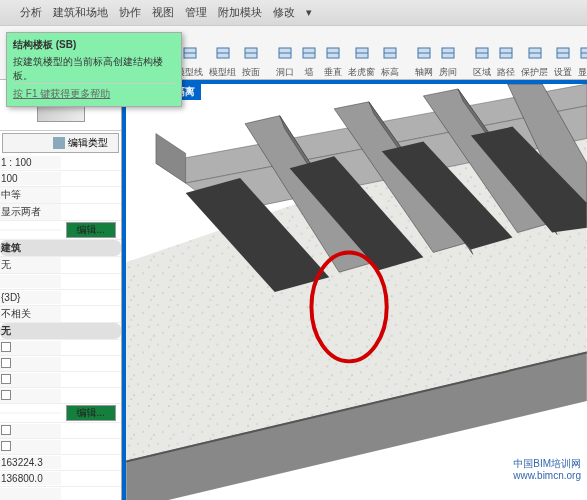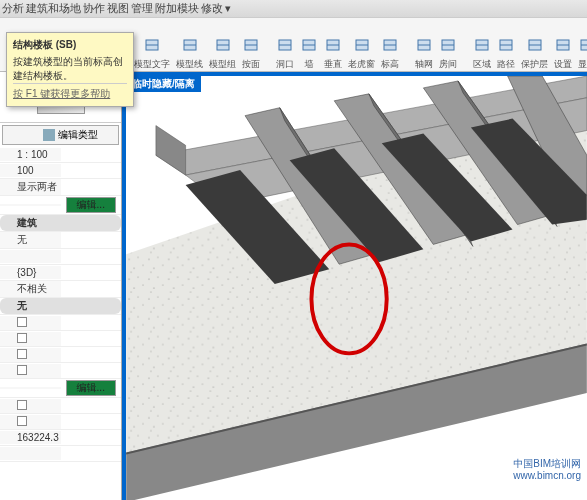--- a/index.html
+++ b/index.html
@@ -1,42 +1,42 @@
 <!DOCTYPE html>
 <html><head>
 <meta charset="utf-8">
 <style>
 * { margin: 0; padding: 0; box-sizing: border-box; font-family: "Microsoft YaHei", Arial, sans-serif; }
 body { width: 587px; height: 500px; background: #f0f0f0; overflow: hidden; font-size: 11px; position: relative; }
 
-.menubar { height: 18px; background: linear-gradient(#e8e8e8,#d8d8d8); display: flex; align-items: center; padding: 0 2px; gap: 2px; color: #444; font-size: 11px; border-bottom: 1px solid #ccc; }
+.menubar { height: 26px; background: linear-gradient(#e8e8e8,#d8d8d8); display: flex; align-items: center; padding: 0 20px; gap: 11px; color: #444; font-size: 11px; border-bottom: 1px solid #ccc; }
 .menubar span { cursor: default; }
 
 .ribbon { height: 54px; background: #f5f5f5; border-bottom: 1px solid #bbb; display: flex; align-items: flex-end; padding: 2px 4px 0 4px; gap: 6px; overflow: hidden; position: relative; }
 .rb-group { display: flex; flex-direction: column; align-items: center; gap: 4px; font-size: 9px; color: #555; }
 .rb-icon { width: 18px; height: 18px; display: flex; align-items: center; justify-content: center; }
 .rb-icon svg { width: 16px; height: 16px; }
 .rb-label { font-size: 9px; white-space: nowrap; }
 .rb-sep { width: 1px; height: 40px; background: #ccc; margin: 0 2px; }
 
-.tooltip { position: absolute; top: 32px; left: 6px; width: 128px; background: #fef9c3; border: 1px solid #aaa; box-shadow: 2px 2px 5px rgba(0,0,0,.3); padding: 5px 6px; font-size: 10px; color: #333; z-index: 10; }
+.tooltip { position: absolute; top: 32px; left: 6px; width: 176px; background: #86efac; border: 1px solid #aaa; box-shadow: 2px 2px 5px rgba(0,0,0,.3); padding: 5px 6px; font-size: 10px; color: #333; z-index: 10; }
 .tooltip .tt-title { font-weight: bold; margin-bottom: 3px; }
 .tooltip .tt-body { }
 .tooltip .tt-help { border-top: 1px solid #ccc; padding-top: 3px; color: #666; text-decoration: underline; }
 
 .main { display: flex; height: calc(500px - 18px - 54px); }
 
 .proppanel { width: 122px; background: #fff; border-right: 1px solid #aaa; display: flex; flex-direction: column; font-size: 10px; overflow: hidden; }
 .pp-header { padding: 6px 4px; border-bottom: 1px solid #ccc; }
 .pp-thumb { width: 48px; height: 36px; margin: 0 auto 2px; background: linear-gradient(135deg,#bbb,#eee); border: 1px solid #999; }
-.pp-editbtn { display: flex; align-items: center; justify-content: flex-end; padding: 2px 20px; border: 1px solid #aaa; margin: 2px 2px; background: #f4f4f4; font-size: 10px; gap: 3px; }
+.pp-editbtn { display: flex; align-items: center; justify-content: flex-end; padding: 2px 10px; border: 1px solid #aaa; margin: 2px 2px; background: #f4f4f4; font-size: 10px; gap: 3px; }
 .edit-icon { width: 12px; height: 12px; background: #8ab; display: inline-block; }
 .pp-grid { flex: 1; overflow-y: auto; }
 .pp-row { display: flex; border-bottom: 1px solid #eee; min-height: 16px; align-items: center; }
-.pp-row .k { width: 50%; padding: 1px 17px; color: #333; background: #f7f7f7; overflow: hidden; white-space: nowrap; }
+.pp-row .k { width: 50%; padding: 1px 1px; color: #333; background: #f7f7f7; overflow: hidden; white-space: nowrap; }
 .pp-row .v { width: 50%; padding: 1px 3px; color: #222; overflow: hidden; white-space: nowrap; }
 .pp-row.header .k { background: #e0e0e0; font-weight: bold; width: 100%; border-radius: 6px; }
 .pp-row.btnrow .v { text-align: center; }
 .pp-row.btnrow .btn { display: inline-block; border: 1px solid #999; padding: 0 10px; background: #15803d; font-size: 10px; }
 .pp-row.empty .k, .pp-row.empty .v { color: #bbb; }
 .chk { width: 10px; height: 10px; border: 1px solid #888; display: inline-block; background: #fff; }
 
 .viewport { flex: 1; background: #fff; position: relative; border-left: 4px solid #0066cc; border-top: 4px solid #0066cc; }
 .vp-tag { position: absolute; top: 0; left: 0; background: #0066cc; color: #fff; font-size: 10px; padding: 1px 6px; font-weight: bold; }
 .vp-img { width: 100%; height: 100%; }
@@ -271,20 +271,24 @@
     <div class="pp-grid">
         <div class="pp-row">
           <div class="k">1 : 100</div>
           <div class="v"></div>
         </div>
         <div class="pp-row">
           <div class="k">100</div>
           <div class="v"></div>
         </div>
         <div class="pp-row">
+          <div class="k">中等</div>
+          <div class="v"></div>
+        </div>
+        <div class="pp-row">
           <div class="k">显示两者</div>
           <div class="v"></div>
         </div>
         <div class="pp-row btnrow">
           <div class="k"></div>
           <div class="v"><span class="btn">编辑...</span></div>
         </div>
         <div class="pp-row header">
           <div class="k">建筑</div>
         </div>
@@ -329,20 +333,24 @@
         <div class="pp-row">
           <div class="k"><span class="chk"></span></div>
           <div class="v"></div>
         </div>
         <div class="pp-row">
           <div class="k"><span class="chk"></span></div>
           <div class="v"></div>
         </div>
         <div class="pp-row">
           <div class="k">163224.3</div>
+          <div class="v"></div>
+        </div>
+        <div class="pp-row">
+          <div class="k">136800.0</div>
           <div class="v"></div>
         </div>
         <div class="pp-row empty">
           <div class="k">&nbsp;</div>
         </div>
       </div>
   </div>
 
   <div class="viewport">
     <div class="vp-tag">临时隐藏/隔离</div>

